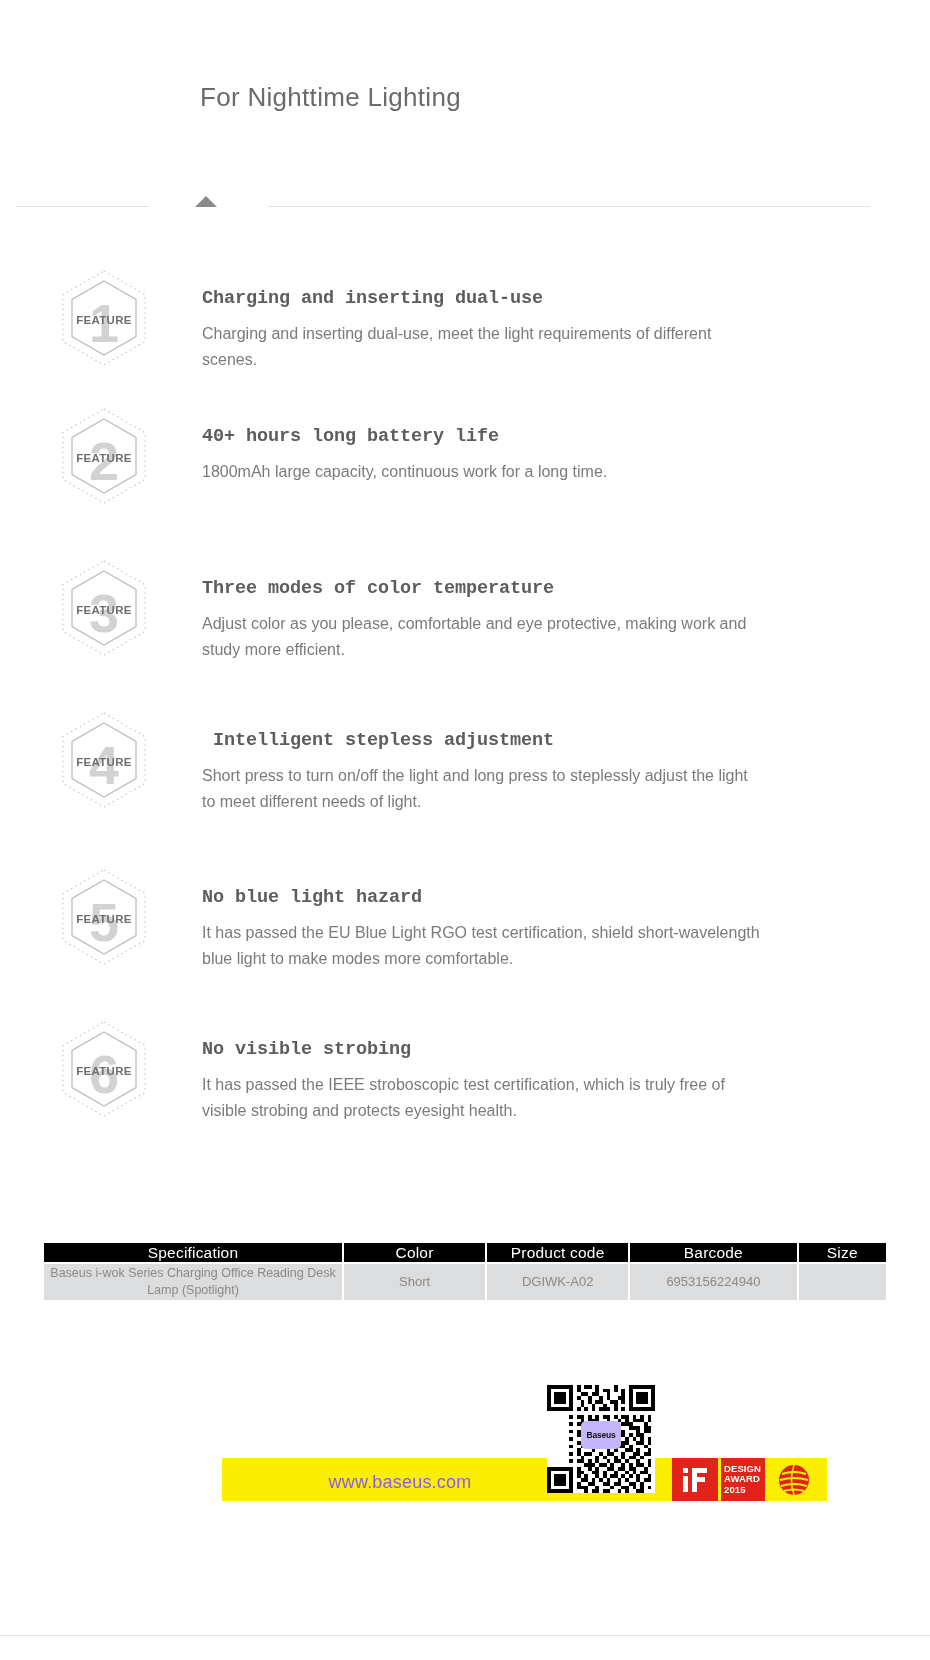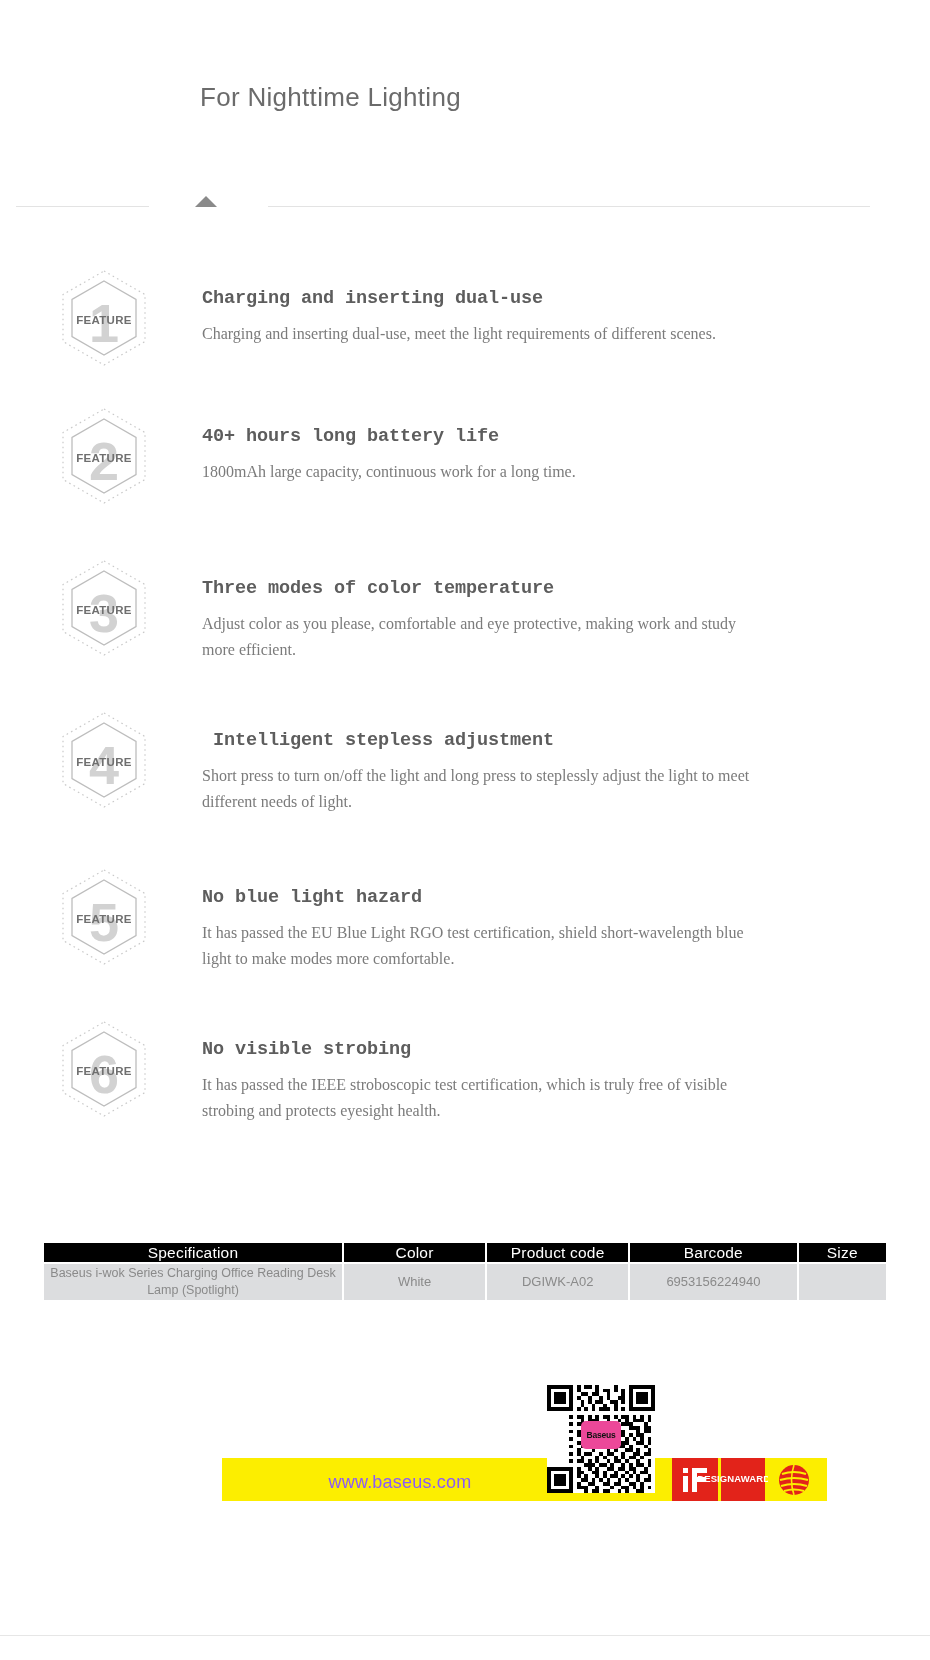--- a/index.html
+++ b/index.html
@@ -73,21 +73,20 @@
     margin-bottom: 12px;
     white-space: pre;
     font-family: Liberation Mono, monospace;
   }
   .feature-desc {
     font-size: 16px;
     color: #7b7b7b;
     line-height: 1.62;
     font-weight: 400;
     max-width: 560px;
-    font-family: Liberation Serif, serif;
   }
 
   
   .spec-table {
     position: absolute;
     left: 42px;
     top: 1241px;
     width: 846px;
     border-collapse: separate;
     border-spacing: 2px 2px;
@@ -136,40 +135,40 @@
   .qr-wrap {
     position: absolute;
     left: 547px; top: 1385px;
     width: 108px; height: 108px;
   }
   .qr-wrap svg { display: block; }
   .qr-logo {
     position: absolute;
     left: 34px; top: 36px;
     width: 40px; height: 28px;
-    background: #ec4899;
+    background: #c4b5fd;
     border-radius: 5px;
     display: flex; align-items: center; justify-content: center;
     font-size: 8.5px; font-weight: bold; color: #111;
     letter-spacing: -0.2px;
   }
   .badges {
     position: absolute;
     left: 672px; top: 1458px;
     display: flex; align-items: center; height: 43px;
   }
   .badge-if {
     width: 46px; height: 43px; background: #e2231a;
     display: flex; align-items: center; justify-content: center;
     margin-right: 3px;
   }
   .badge-if svg { display: block; }
   .badge-design {
     width: 44px; height: 43px; background: #e2231a; color: #fff;
-    display: flex; flex-direction: row; align-items: center; justify-content: center;
+    display: flex; flex-direction: column; align-items: center; justify-content: center;
     line-height: 1.08;
     padding-left: 3px;
     margin-right: 3px;
   }
   .badge-design span { font-size: 9.5px; font-weight: bold; letter-spacing: 0.1px; width: 100%; text-align: left; }
   .badge-red-dot {
     width: 52px; height: 43px; background: #fcee00;
     display: flex; align-items: center; justify-content: center;
   }
 
@@ -298,21 +297,21 @@
         <th>Specification</th>
         <th>Color</th>
         <th>Product code</th>
         <th>Barcode</th>
         <th>Size</th>
       </tr>
     </thead>
     <tbody>
       <tr>
         <td class="spec-name">Baseus i-wok Series Charging Office Reading Desk Lamp (Spotlight)</td>
-        <td>White</td>
+        <td>Short</td>
         <td>DGIWK-A02</td>
         <td>6953156224940</td>
         <td></td>
       </tr>
     </tbody>
   </table>
 
   <div class="footer">
     <div class="yellow-bar"></div>
     <div class="site-url">www.baseus.com</div>

